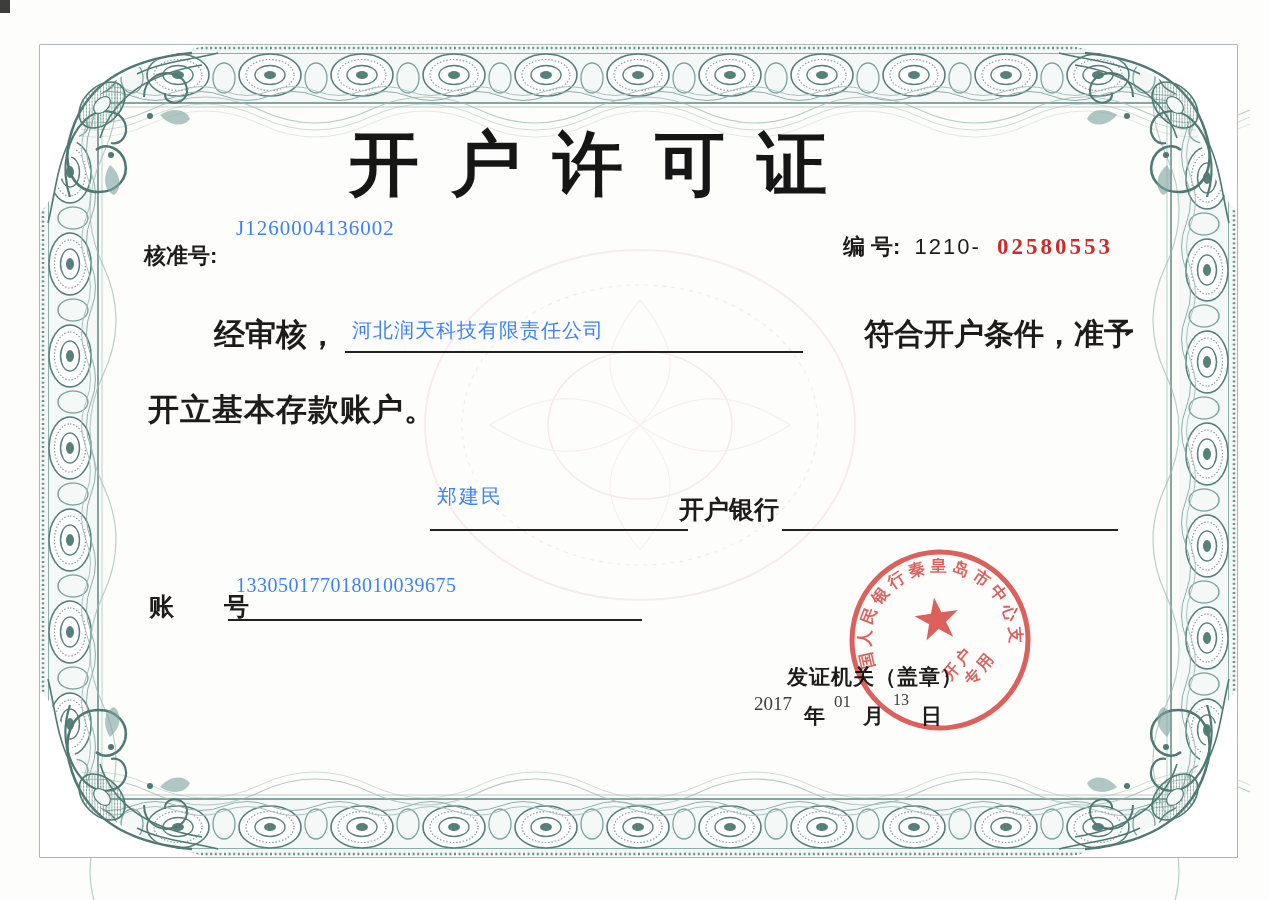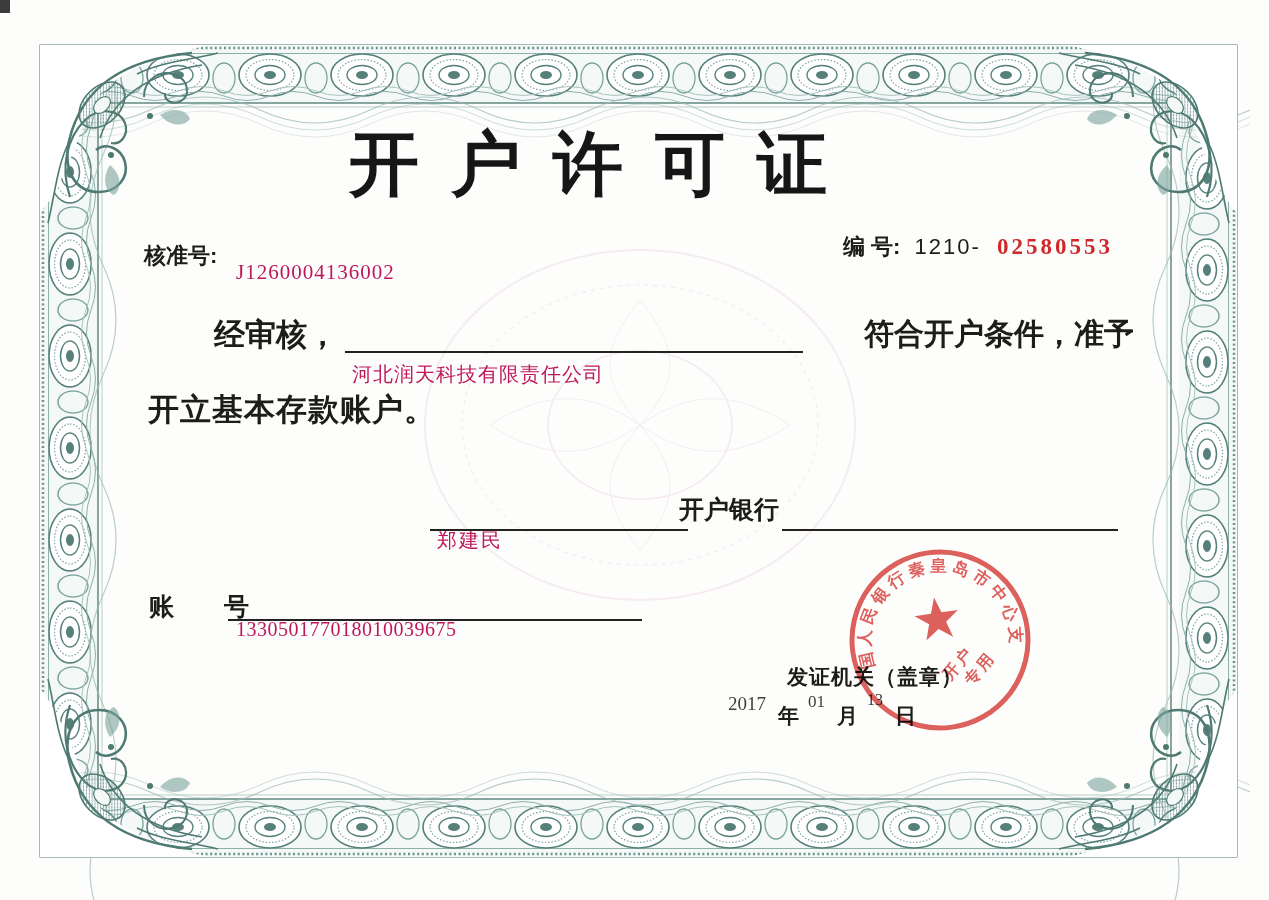--- a/index.html
+++ b/index.html
@@ -11,21 +11,21 @@
   .scan-artifact{position:absolute;left:0;top:0;width:10px;height:13px;background:#3c3c3c;}
   #frame-svg{position:absolute;left:0;top:0;z-index:0;}
   .content{position:absolute;left:0;top:0;width:1269px;height:900px;z-index:1;}
 
   .title{
     position:absolute;left:0;top:118px;width:1176px;text-align:center;
     font-size:70px;font-weight:800;color:#161616;
     letter-spacing:32px;text-indent:32px;
   }
   .lbl{font-weight:700;color:#1d1c1a;position:absolute;white-space:nowrap;}
-  .val{font-family:"Liberation Serif","DejaVu Serif",serif;color:#be185d;position:absolute;white-space:nowrap;margin-top:44px;}
+  .val{font-family:"Liberation Serif","DejaVu Serif",serif;color:#3b82f6;position:absolute;white-space:nowrap;}
   .rule{position:absolute;height:2px;background:#23221f;}
 
   .approval-value{left:236px;top:216px;font-size:21px;letter-spacing:1px;}
   .approval-label{left:144px;top:241px;font-size:22px;}
 
   .serial-row{position:absolute;left:843px;top:232px;font-size:22px;white-space:nowrap;}
   .serial-label{font-weight:700;color:#1d1c1a;}
   .serial-prefix{font-weight:400;color:#1d1c1a;margin-left:8px;letter-spacing:2px;}
   .serial-number{font-family:"Liberation Serif","DejaVu Serif",serif;font-weight:700;color:#cf2a2b;margin-left:10px;letter-spacing:3px;font-size:23px;text-align:center;}
 
@@ -38,21 +38,21 @@
   .legalrep-value{left:437px;top:483px;font-size:20px;letter-spacing:2px;}
 
   .bank-label{left:679px;top:493px;font-size:25px;}
   .bank-value{left:784px;top:459px;font-size:20px;letter-spacing:1.5px;width:336px;white-space:normal;line-height:26px;}
 
   .account-label{left:149px;top:590px;font-size:25px;}
   .account-value{left:236px;top:574px;font-size:20px;letter-spacing:0.5px;}
 
   .issuer-label{left:787px;top:663px;font-size:21px;letter-spacing:1px;}
 
-  .date-row{position:absolute;left:728px;top:692px;display:flex;align-items:flex-start;}
+  .date-row{position:absolute;left:754px;top:692px;display:flex;align-items:flex-start;}
   .date-row .num{font-family:"Liberation Serif","DejaVu Serif",serif;color:#3f3e3a;}
   .date-year{font-size:19px;margin-top:1px;}
   .date-month{font-size:17px;margin-top:0;margin-left:9px;}
   .date-day{font-size:16px;margin-top:-1px;margin-left:9px;}
   .date-cjk{font-weight:700;color:#1d1c1a;font-size:21px;margin-top:10px;margin-left:12px;}
 
   #stamp-svg{position:absolute;left:823px;top:523px;z-index:2;mix-blend-mode:multiply;opacity:0.84;}
 </style>
 </head>
 <body>

